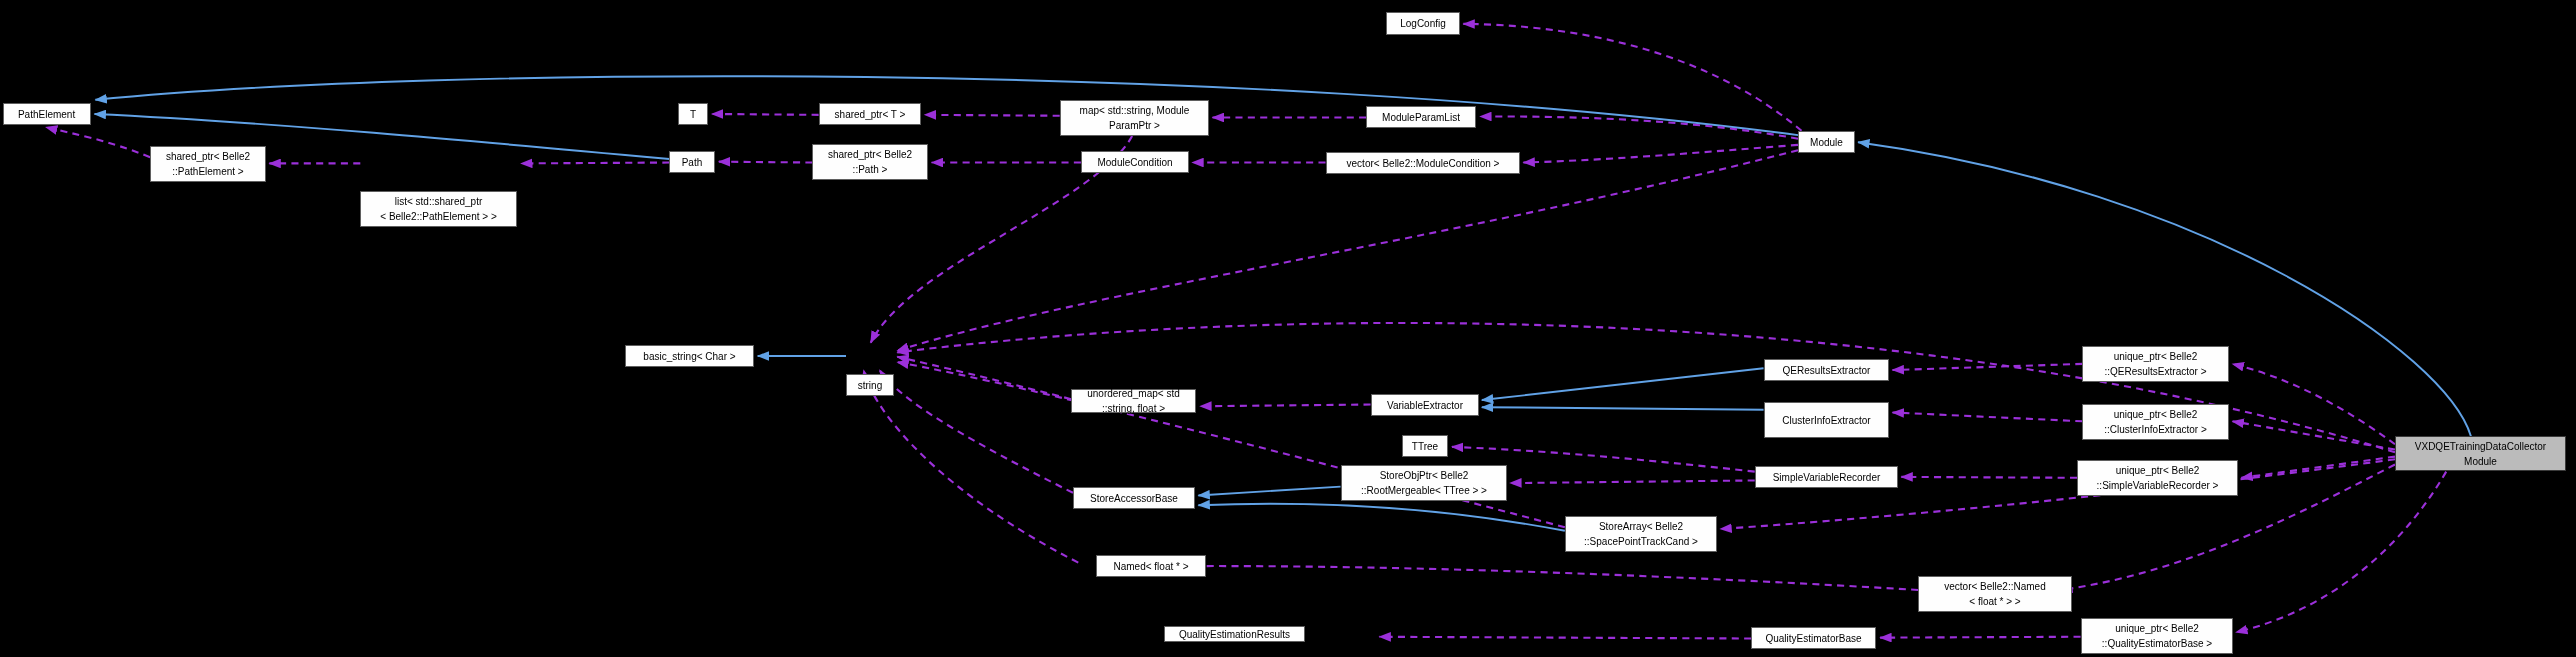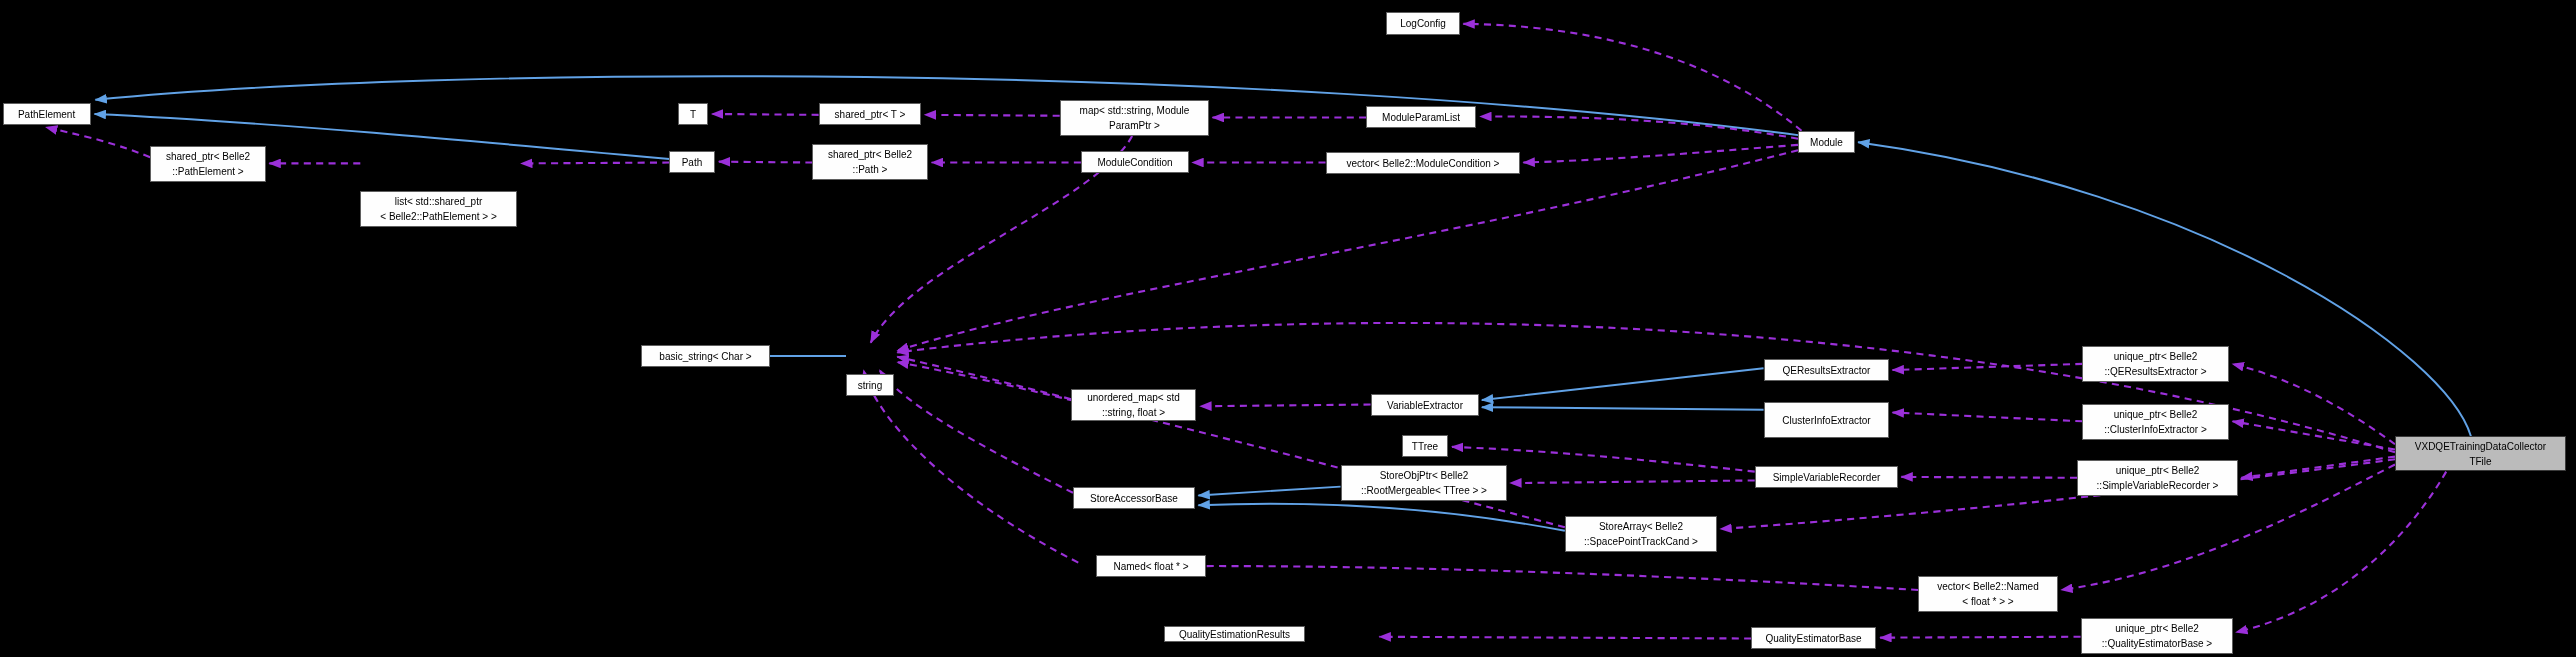--- a/index.html
+++ b/index.html
@@ -100,44 +100,44 @@
       <div class="node" style="left: 819px; top: 103px; width: 102px; height: 22px;">shared_ptr&lt; T &gt;</div>
       <div class="node" style="left: 812px; top: 144px; width: 116px; height: 36px;">shared_ptr&lt; Belle2
 ::Path &gt;</div>
       <div class="node" style="left: 1060px; top: 100px; width: 149px; height: 36px;">map&lt; std::string, Module
 ParamPtr &gt;</div>
       <div class="node" style="left: 1081px; top: 151px; width: 108px; height: 22px;">ModuleCondition</div>
       <div class="node" style="left: 1366px; top: 106px; width: 110px; height: 22px;">ModuleParamList</div>
       <div class="node" style="left: 1326px; top: 152px; width: 194px; height: 22px;">vector&lt; Belle2::ModuleCondition &gt;</div>
       <div class="node" style="left: 1386px; top: 12.4px; width: 74px; height: 23px;">LogConfig</div>
       <div class="node" style="left: 1798px; top: 131px; width: 57px; height: 22px;">Module</div>
-      <div class="node" style="left: 625px; top: 345px; width: 129px; height: 22px; margin-left: 16px;">basic_string&lt; Char &gt;</div>
+      <div class="node" style="left: 625px; top: 345px; width: 129px; height: 22px;">basic_string&lt; Char &gt;</div>
       <div class="node" style="left: 846px; top: 345px; width: 48px; height: 22px; margin-top: 29px;">string</div>
-      <div class="node" style="left: 1071px; top: 389px; width: 125px; height: 32px;">unordered_map&lt; std
+      <div class="node" style="left: 1071px; top: 389px; width: 125px; height: 24px;">unordered_map&lt; std
 ::string, float &gt;</div>
       <div class="node" style="left: 1371px; top: 394px; width: 108px; height: 22px;">VariableExtractor</div>
       <div class="node" style="left: 1402px; top: 435px; width: 46px; height: 22px;">TTree</div>
       <div class="node" style="left: 1073px; top: 487px; width: 122px; height: 22px;">StoreAccessorBase</div>
       <div class="node" style="left: 1341px; top: 465px; width: 166px; height: 36px;">StoreObjPtr&lt; Belle2
 ::RootMergeable&lt; TTree &gt; &gt;</div>
       <div class="node" style="left: 1764px; top: 359px; width: 125px; height: 22px;">QEResultsExtractor</div>
       <div class="node" style="left: 1764px; top: 402px; width: 125px; height: 36px;">ClusterInfoExtractor</div>
       <div class="node" style="left: 1755px; top: 466px; width: 143px; height: 22px;">SimpleVariableRecorder</div>
       <div class="node" style="left: 2082px; top: 346px; width: 147px; height: 36px;">unique_ptr&lt; Belle2
 ::QEResultsExtractor &gt;</div>
       <div class="node" style="left: 2082px; top: 404px; width: 147px; height: 36px;">unique_ptr&lt; Belle2
 ::ClusterInfoExtractor &gt;</div>
       <div class="node" style="left: 2077px; top: 460px; width: 161px; height: 36px;">unique_ptr&lt; Belle2
 ::SimpleVariableRecorder &gt;</div>
       <div class="node" style="left: 1565px; top: 516px; width: 152px; height: 36px;">StoreArray&lt; Belle2
 ::SpacePointTrackCand &gt;</div>
       <div class="node" style="left: 1078px; top: 555px; width: 110px; height: 22px; margin-left: 18px;">Named&lt; float * &gt;</div>
-      <div class="node" style="left: 1918px; top: 576px; width: 140px; height: 36px;">vector&lt; Belle2::Named
+      <div class="node" style="left: 1918px; top: 576px; width: 154px; height: 36px;">vector&lt; Belle2::Named
 &lt; float * &gt; &gt;</div>
       <div class="node" style="left: 1164px; top: 626px; width: 141px; height: 16px;">QualityEstimationResults</div>
       <div class="node" style="left: 1751px; top: 627px; width: 125px; height: 22px;">QualityEstimatorBase</div>
       <div class="node" style="left: 2081px; top: 618px; width: 152px; height: 36px;">unique_ptr&lt; Belle2
 ::QualityEstimatorBase &gt;</div>
       <div class="node highlight" style="left: 2395px; top: 436px; width: 171px; height: 35px;">VXDQETrainingDataCollector
-TFile</div>
+Module</div>
     </div>
 </div>
 
 
 </body></html>

